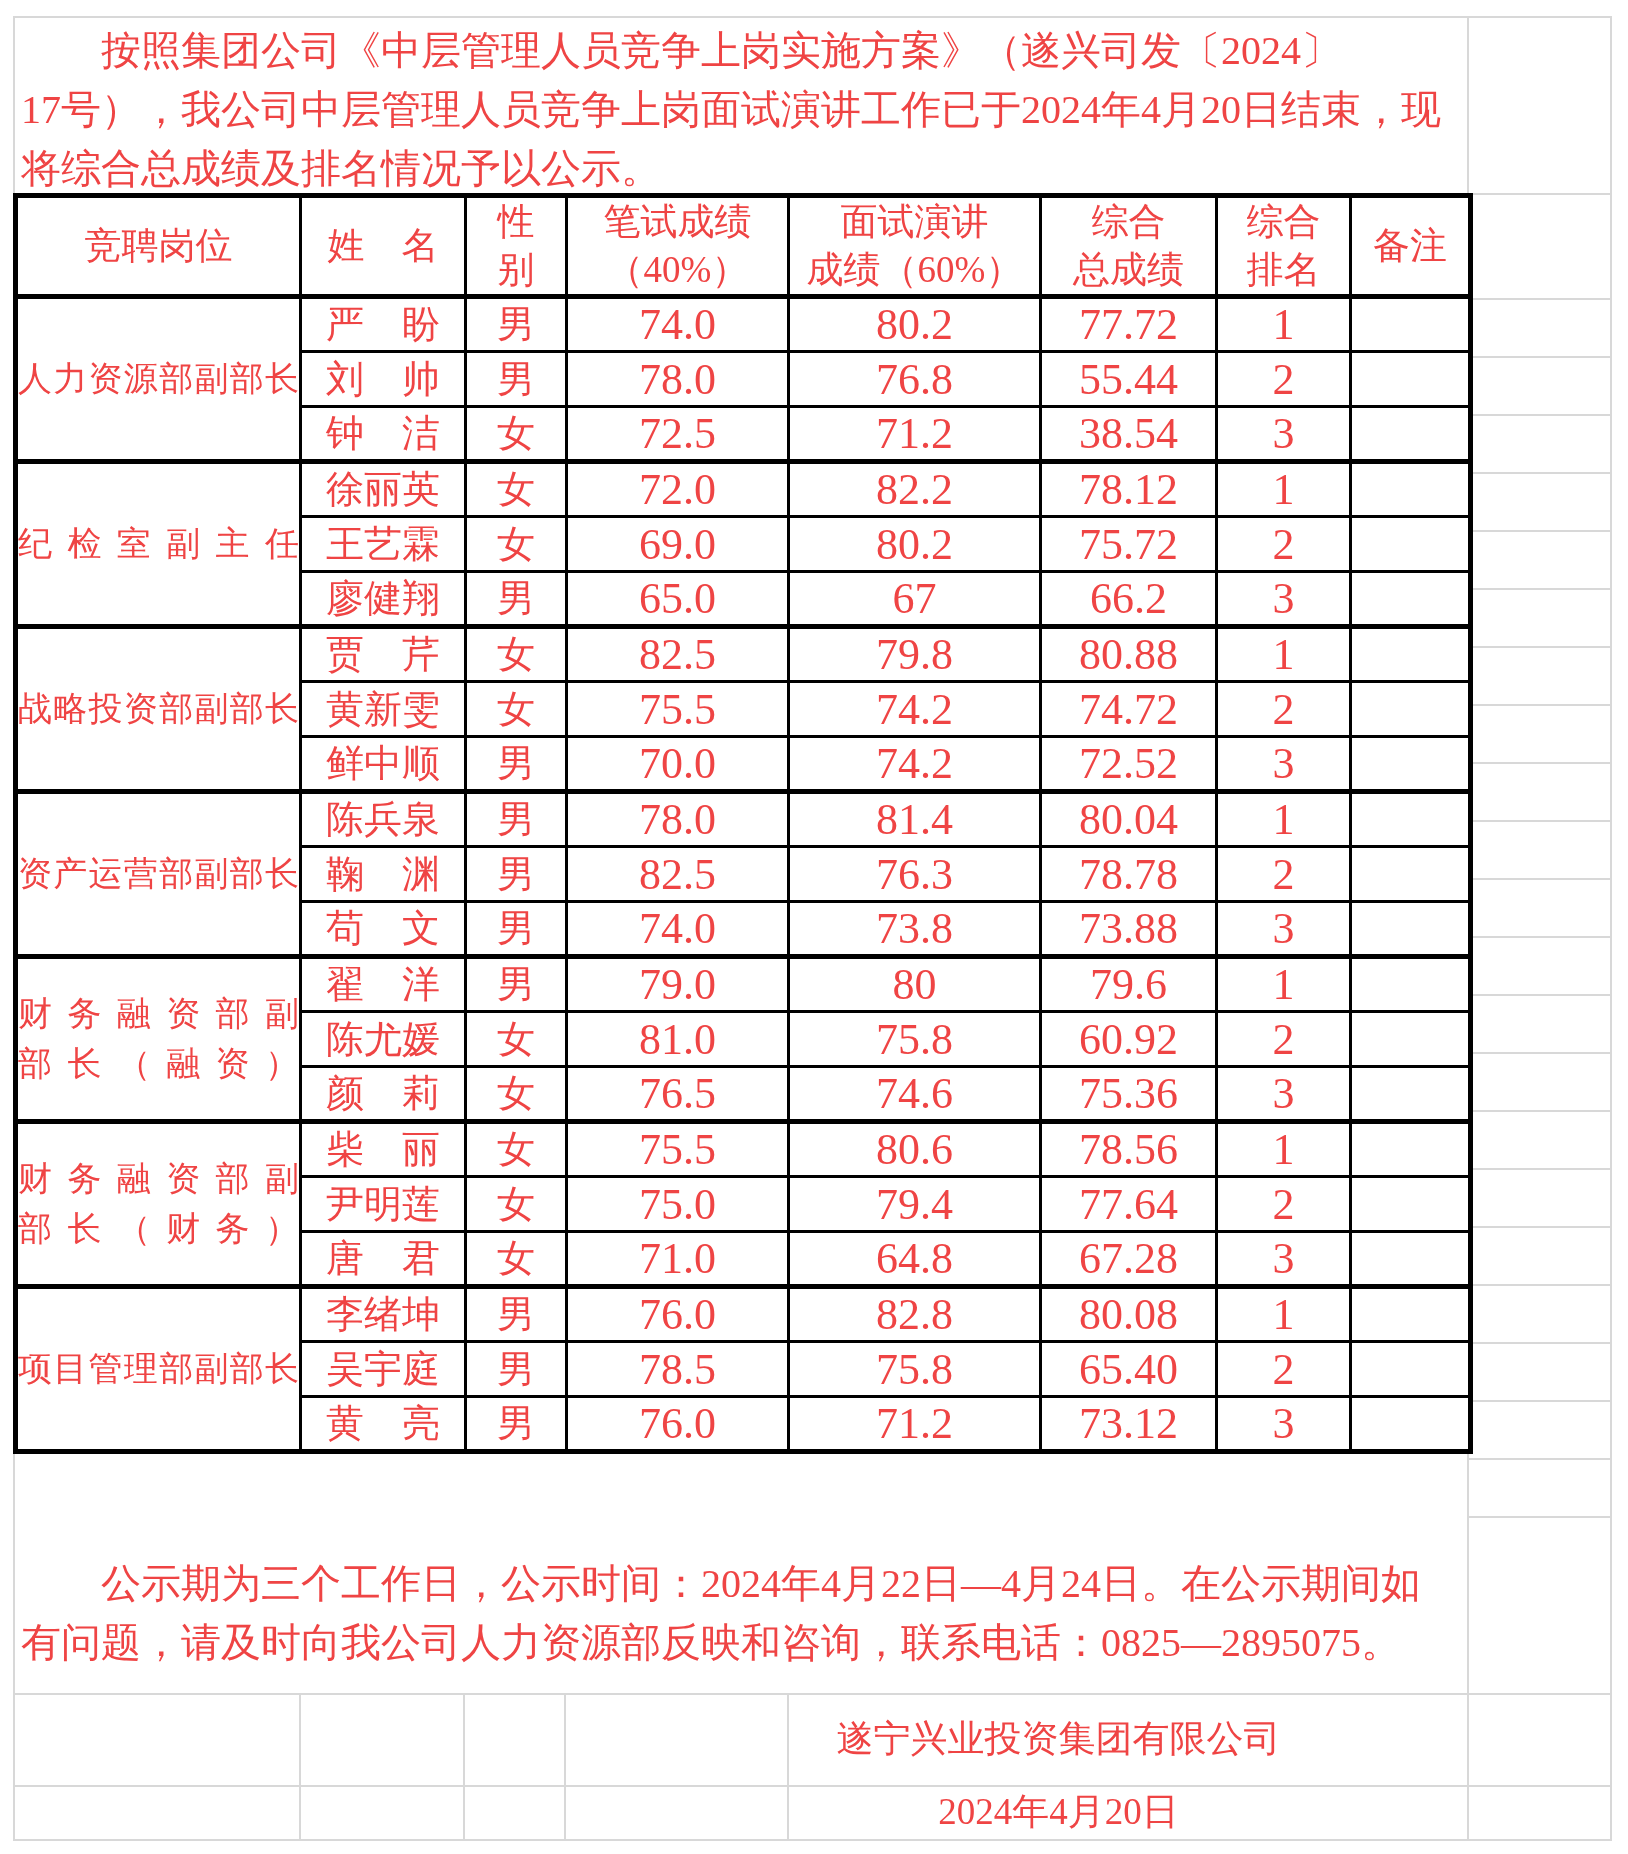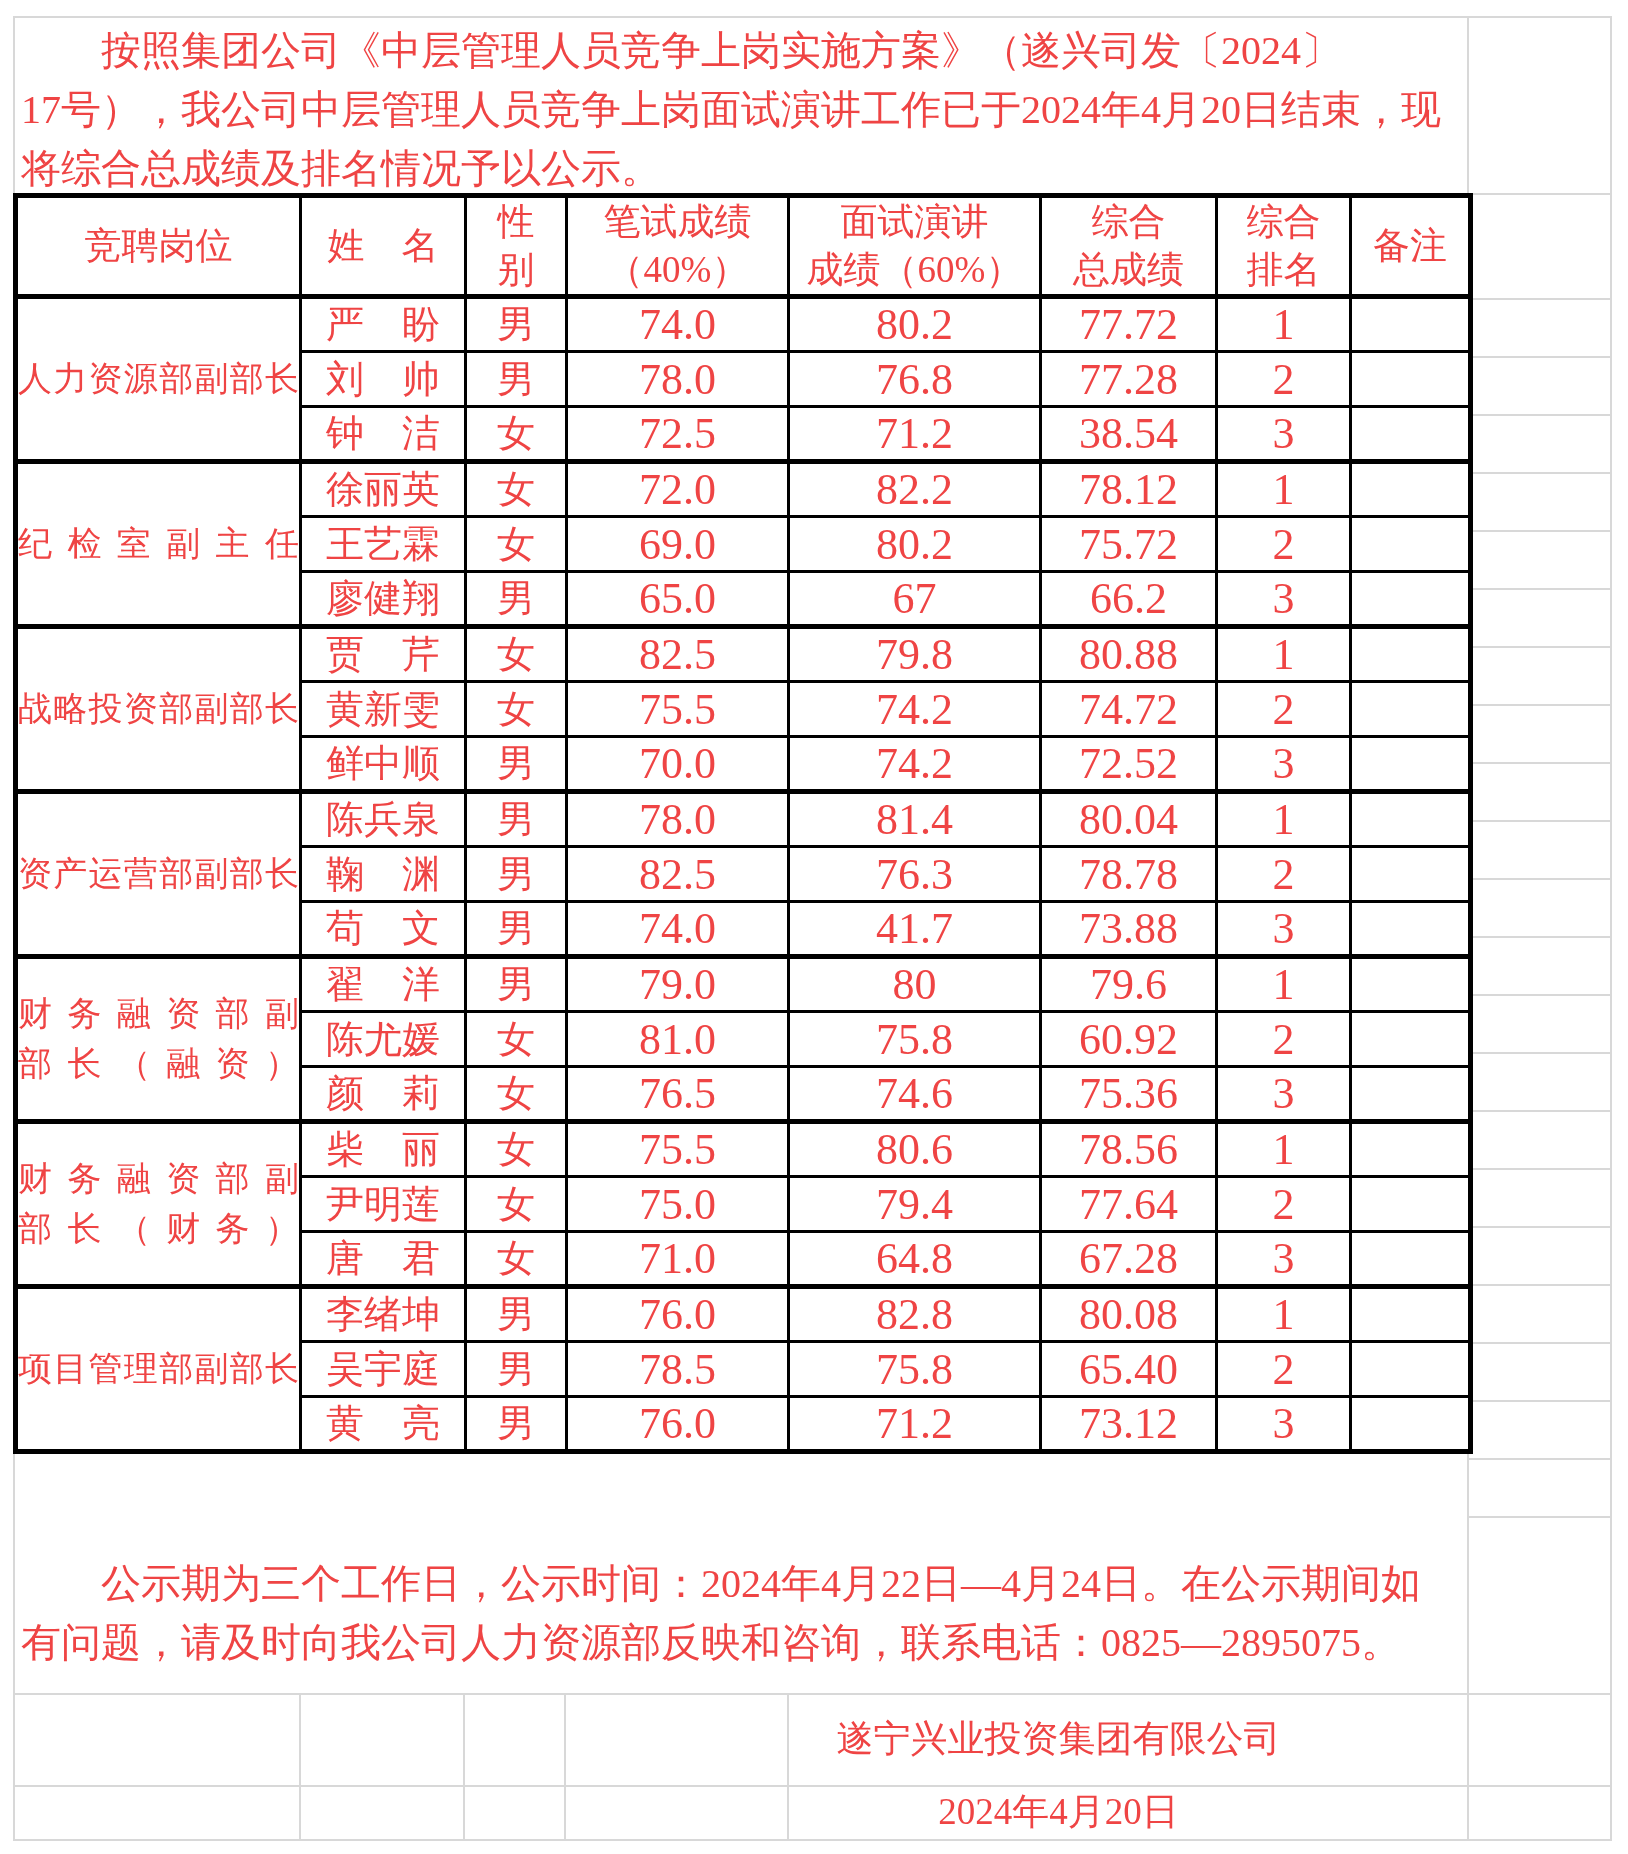--- a/index.html
+++ b/index.html
@@ -118,21 +118,21 @@
         <td class="num">80.2</td>
         <td class="num">77.72</td>
         <td class="num">1</td>
         <td></td>
       </tr>
       <tr>
         <td class="name">刘　帅</td>
         <td class="gender">男</td>
         <td class="num">78.0</td>
         <td class="num">76.8</td>
-        <td class="num">77.28</td>
+        <td class="num">55.44</td>
         <td class="num">2</td>
         <td></td>
       </tr>
       <tr>
         <td class="name">钟　洁</td>
         <td class="gender">女</td>
         <td class="num">72.5</td>
         <td class="num">71.2</td>
         <td class="num">38.54</td>
         <td class="num">3</td>
@@ -213,21 +213,21 @@
         <td class="num">82.5</td>
         <td class="num">76.3</td>
         <td class="num">78.78</td>
         <td class="num">2</td>
         <td></td>
       </tr>
       <tr>
         <td class="name">苟　文</td>
         <td class="gender">男</td>
         <td class="num">74.0</td>
-        <td class="num">41.7</td>
+        <td class="num">73.8</td>
         <td class="num">73.88</td>
         <td class="num">3</td>
         <td></td>
       </tr>
 
       <tr class="gs">
         <td class="position" rowspan="3">财务融资部副
 部长（融资）</td>
         <td class="name">翟　洋</td>
         <td class="gender">男</td>

